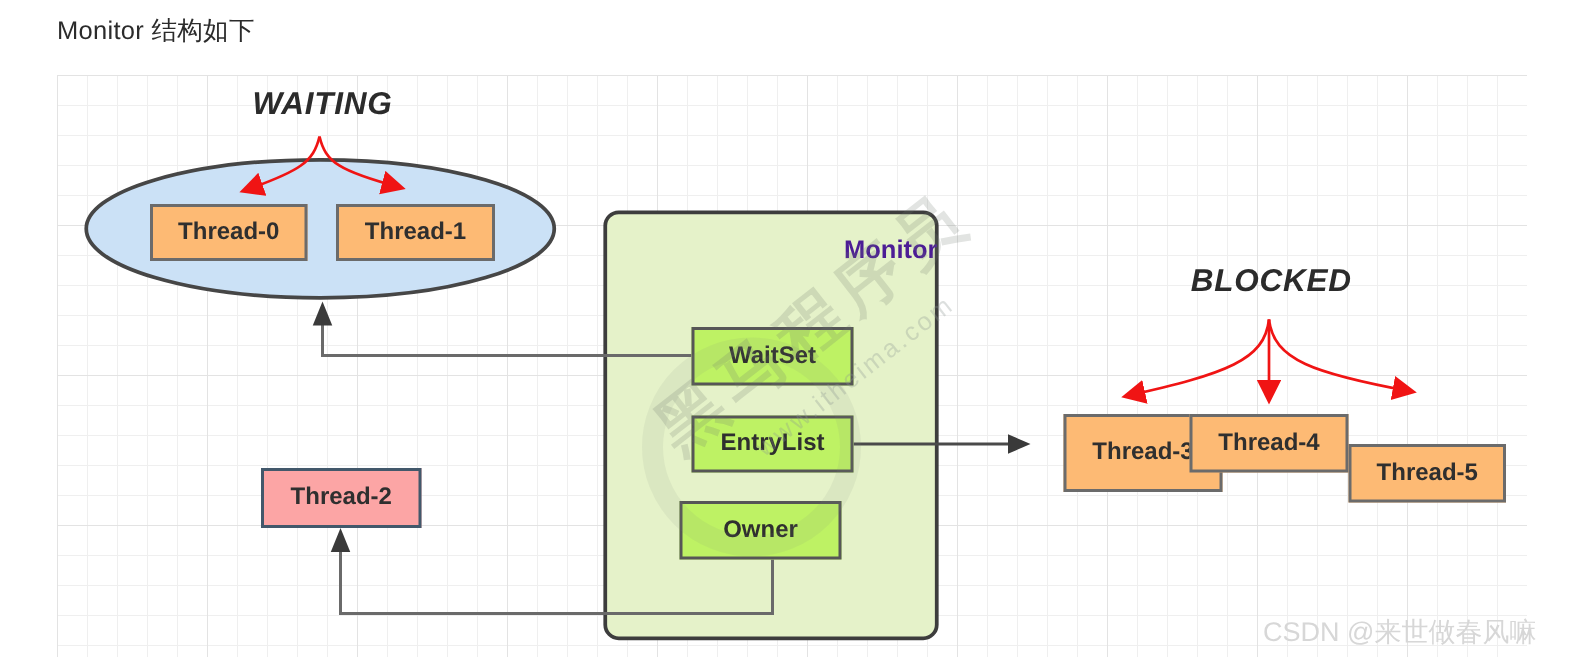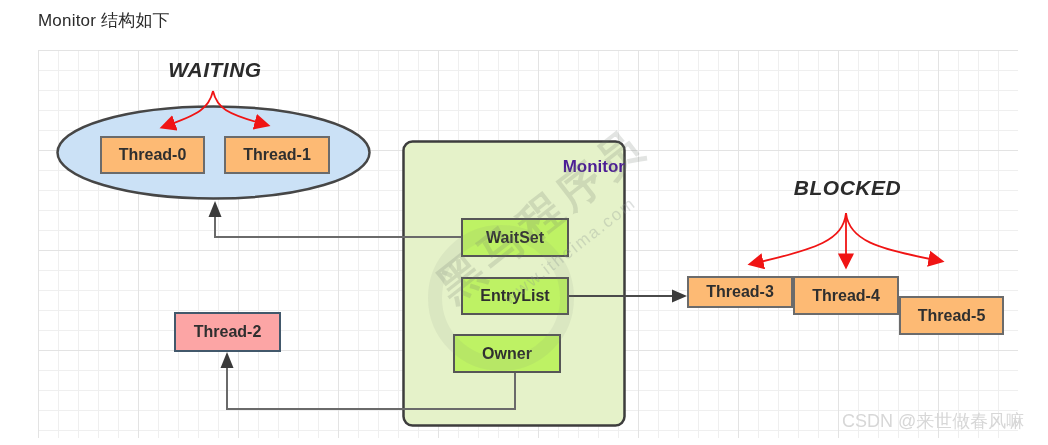--- a/index.html
+++ b/index.html
@@ -107,21 +107,21 @@
 
   <div class="node gray-box" style="left:100px;top:136px;width:105px;height:38px;">Thread-0</div>
   <div class="node gray-box" style="left:224px;top:136px;width:106px;height:38px;">Thread-1</div>
 
   <div class="node mint-box" style="left:461px;top:218px;width:108px;height:39px;">WaitSet</div>
   <div class="node mint-box" style="left:461px;top:277px;width:108px;height:38px;">EntryList</div>
   <div class="node mint-box" style="left:453px;top:334px;width:108px;height:39px;">Owner</div>
 
   <div class="node blue-box" style="left:174px;top:312px;width:107px;height:40px;">Thread-2</div>
 
-  <div class="node gray-box" style="left:687px;top:276px;width:106px;height:32px;">Thread-3</div>
+  <div class="node gray-box" style="left:709px;top:276px;width:106px;height:52px;">Thread-3</div>
   <div class="node gray-box" style="left:793px;top:276px;width:106px;height:39px;">Thread-4</div>
   <div class="node gray-box" style="left:899px;top:276px;width:105px;height:39px;margin-top:20px;">Thread-5</div>
 
   <div class="wm-circle"></div>
   <div class="wm-center">
     <div class="wm-brand">黑马程序员</div>
     <div class="wm-site">www.itheima.com</div>
   </div>
   <div class="wm-csdn">CSDN @来世做春风嘛</div>
 

